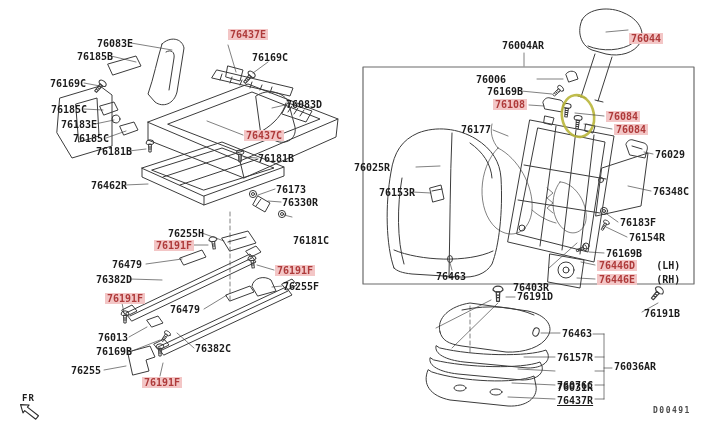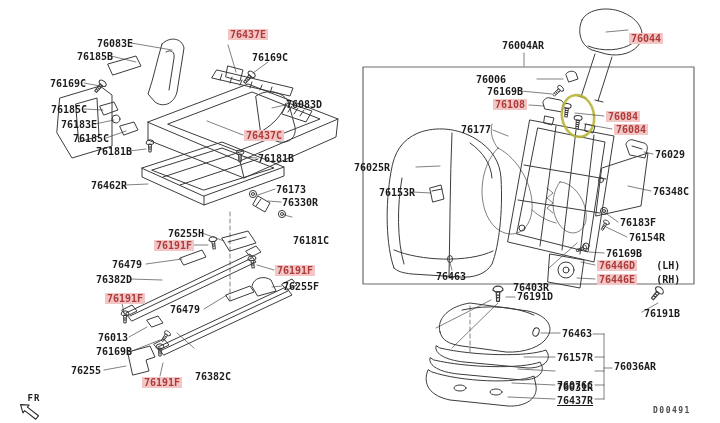--- a/index.html
+++ b/index.html
@@ -20,21 +20,21 @@
           white-space:nowrap;line-height:12px;letter-spacing:0;}
   .plabel .main.hl{background:var(--highlight_bg);color:var(--highlight_text);padding:0 2px;}
   .plabel .sfx{color:#1c1c1c;margin-left:19px;}
   .wm{position:absolute;left:608px;top:380px;display:flex;align-items:flex-start;
       color:var(--watermark);}
   .wm-text{font-family:"Liberation Sans",sans-serif;font-weight:bold;font-size:27px;
            letter-spacing:1px;line-height:27px;margin-left:3px;margin-top:3px;}
   .figcode{position:absolute;left:653px;top:406px;font-size:8px;font-weight:bold;
            color:#4a4a4a;letter-spacing:1.5px;}
   .fr{position:absolute;left:16px;top:393px;color:#1c1c1c;}
-  .fr-text{font-size:9px;font-weight:bold;letter-spacing:1px;margin-left:6px;text-align:center;}
+  .fr-text{font-size:9px;font-weight:bold;letter-spacing:1px;margin-left:6px;}
 </style>
 </head>
 <body>
 
 <div id="stage">
 
   <svg id="art" width="720" height="423" viewBox="0 0 720 423">
     <defs>
       <g id="scr">
           <ellipse cx="0" cy="-1" rx="4" ry="2.4"></ellipse>
@@ -184,21 +184,21 @@
       <div class="plabel" style="left: 293px; top: 212px; margin-top: 23px;"><span class="main">76181C</span></div>
       <div class="plabel" style="left: 168px; top: 228px; text-align: center;"><span class="main">76255H</span></div>
       <div class="plabel" style="left: 154px; top: 240px;"><span class="main hl">76191F</span></div>
       <div class="plabel" style="left: 112px; top: 259px;"><span class="main">76479</span></div>
       <div class="plabel" style="left: 275px; top: 265px;"><span class="main hl">76191F</span></div>
       <div class="plabel" style="left: 96px; top: 274px;"><span class="main">76382D</span></div>
       <div class="plabel" style="left: 283px; top: 281px;"><span class="main">76255F</span></div>
       <div class="plabel" style="left: 105px; top: 293px;"><span class="main hl">76191F</span></div>
       <div class="plabel" style="left: 170px; top: 304px;"><span class="main">76479</span></div>
       <div class="plabel" style="left: 98px; top: 332px;"><span class="main">76013</span></div>
-      <div class="plabel" style="left: 195px; top: 343px; margin-top: 28px;"><span class="main">76382C</span></div>
+      <div class="plabel" style="left: 195px; top: 343px;"><span class="main">76382C</span></div>
       <div class="plabel" style="left: 96px; top: 346px;"><span class="main">76169B</span></div>
       <div class="plabel" style="left: 71px; top: 365px;"><span class="main">76255</span></div>
       <div class="plabel" style="left: 142px; top: 377px;"><span class="main hl">76191F</span></div>
       <div class="plabel" style="left: 502px; top: 40px;"><span class="main">76004AR</span></div>
       <div class="plabel" style="left: 629px; top: 33px;"><span class="main hl">76044</span></div>
       <div class="plabel" style="left: 476px; top: 74px;"><span class="main">76006</span></div>
       <div class="plabel" style="left: 487px; top: 86px;"><span class="main">76169B</span></div>
       <div class="plabel" style="left: 493px; top: 99px;"><span class="main hl">76108</span></div>
       <div class="plabel" style="left: 606px; top: 111px;"><span class="main hl">76084</span></div>
       <div class="plabel" style="left: 614px; top: 124px;"><span class="main hl">76084</span></div>

